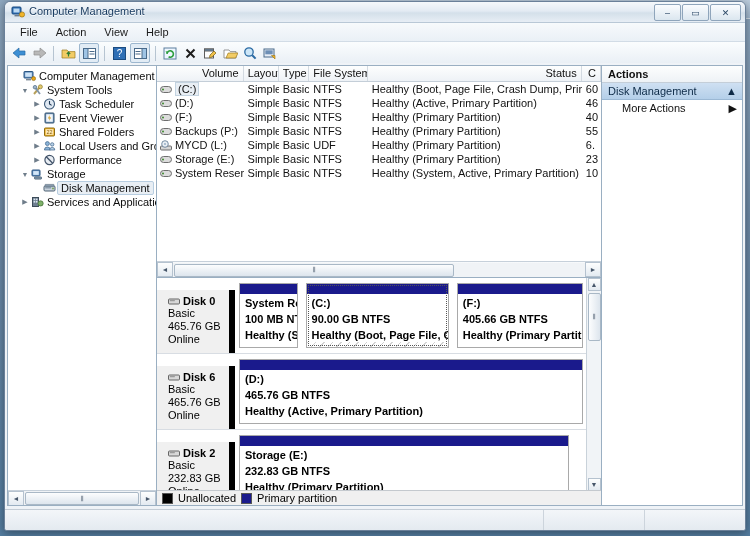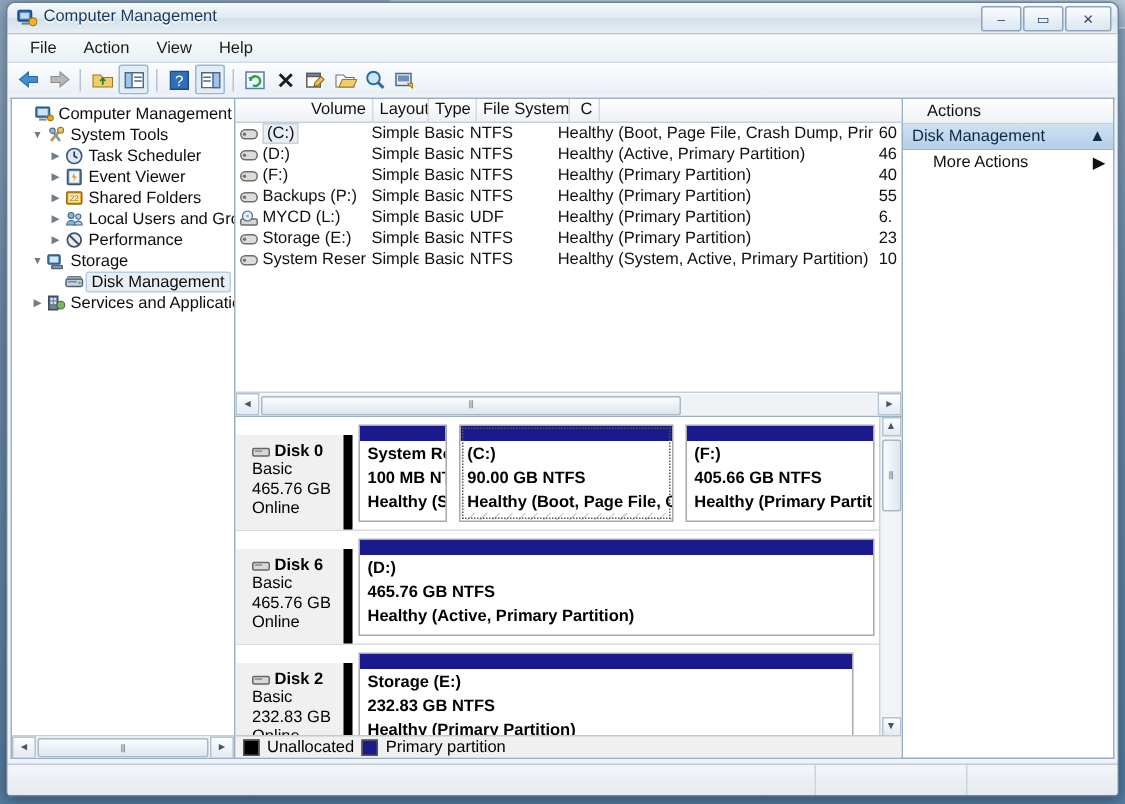--- a/index.html
+++ b/index.html
@@ -220,21 +220,21 @@
 
   
   .actionspane {
     width: 140px; flex:0 0 140px; background:#fff;
     border:1px solid #9aafc2; border-left:none;
     margin:2px 2px 2px 0; display:flex; flex-direction:column;
   }
   .ahead {
     height:16px; background:linear-gradient(180deg,#fdfefe,#eef2f6);
     border-bottom:1px solid #c4ced8; display:flex; align-items:center;
-    padding-left:16px; font-size:11px; font-weight:normal; color:#111;
+    padding-left:6px; font-size:11px; font-weight:bold; color:#111;
   }
   .agroup {
     height:16px; display:flex; align-items:center; padding:0 5px 0 6px;
     background:linear-gradient(180deg,#cfe0f2,#b4cfe9);
     border-bottom:1px solid #9bb8d4; font-size:11px; color:#0d2a47;
   }
   .agroup .gl { flex:1; }
   .aitem {
     height:16px; display:flex; align-items:center; padding:0 5px 0 20px;
     font-size:11px; color:#111;
@@ -518,20 +518,21 @@
       </div>
 
       <div class="centerpane">
 
         <div class="volumes">
           <div class="lvhead">
             <div class="hc w-vol">Volume</div>
             <div class="hc w-lay">Layout</div>
             <div class="hc w-typ">Type</div>
             <div class="hc w-fs">File System</div>
+            <div class="hc w-sta">Status</div>
             <div class="hc w-cap">C</div>
           </div>
 
           <div class="lvrow">
             <div class="cell vol w-vol">
               <span>
                   <svg width="12" height="9" viewBox="0 0 12 9">
                     <rect x=".5" y="1.5" width="11" height="6" rx="3" fill="#dcdcdc" stroke="#6e6e6e"></rect>
                     <circle cx="3" cy="4.5" r="1.1" fill="#4b8f3e"></circle>
                   </svg>

